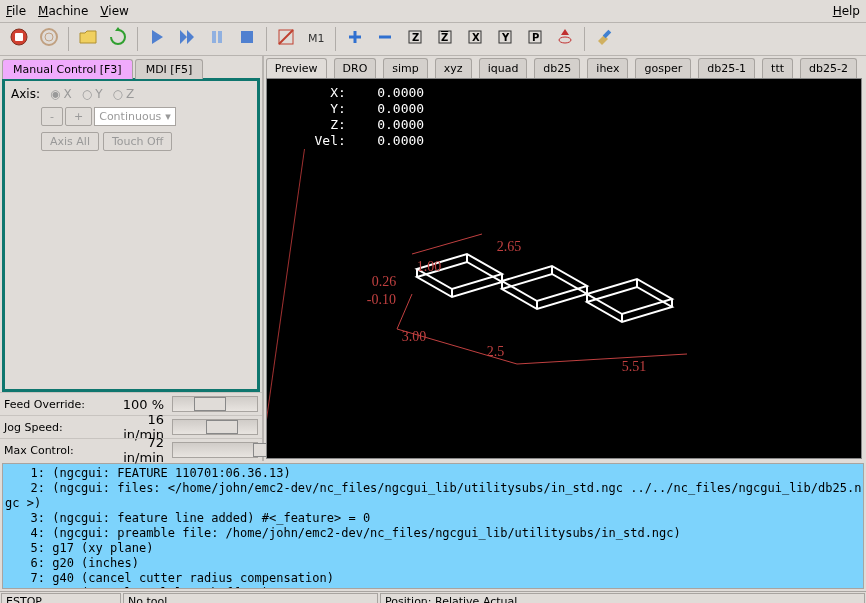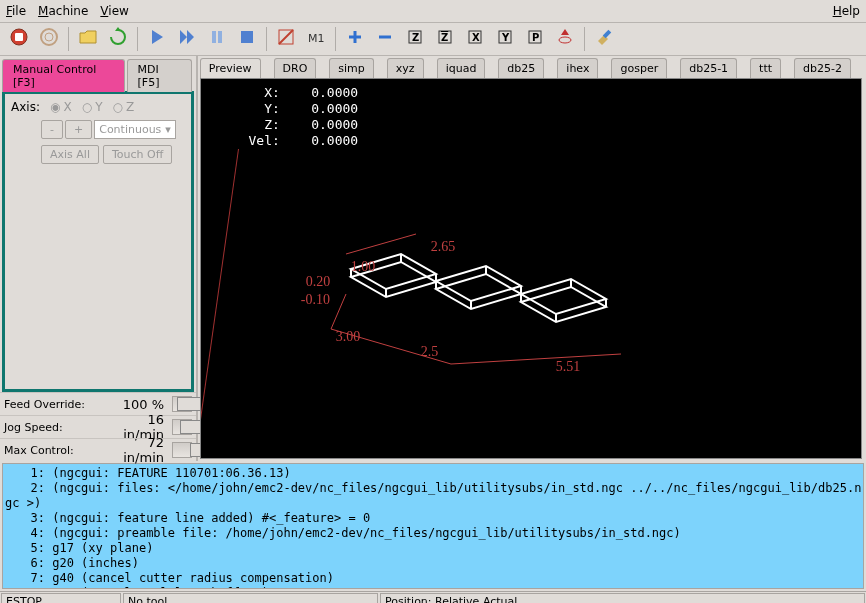--- a/index.html
+++ b/index.html
@@ -8,37 +8,37 @@
 .menubar .mi u{text-decoration:underline}
 .menubar .sp{flex:1}
 .toolbar{display:flex;align-items:center;gap:4px;padding:3px 6px;background:#e0dcd8;border-bottom:1px solid #b8b4b0}
 .tb{width:24px;height:24px;display:flex;align-items:flex-start;justify-content:center;border:1px solid transparent;border-radius:2px}
 .tb svg{width:20px;height:20px}
 .sep{width:1px;height:24px;background:#b0aca8;margin:0 2px}
 .main{display:flex;height:405px}
 .leftpane{width:299px;border-right:2px solid #b8b4b0;display:flex;flex-direction:column;background:#e0dcd8}
 .tabs{display:flex;padding:2px 2px 0 2px}
 .tab{padding:3px 10px;border:1px solid #a8a4a0;border-bottom:none;background:#d4d0cc;margin-right:2px;border-radius:3px 3px 0 0;font-size:11px;position:relative;top:1px}
-.tab.active{background:#ec4899;z-index:2}
+.tab.active{background:#f0abfc;z-index:2}
 .tabbody{border:3px solid #0f766e;margin:0 2px;flex:1;padding:6px;background:#e0dcd8}
 .axrow{display:flex;align-items:center;gap:10px;margin-bottom:6px;color:#999}
 .axrow .lbl{color:#000}
 .radio{display:inline-flex;align-items:center;gap:3px;color:#999}
 .jogrow{display:flex;align-items:center;gap:2px;margin-bottom:6px;padding-left:30px}
 .btn{border:1px solid #a8a4a0;background:#e0dcd8;padding:2px 8px;font-size:11px;border-radius:2px;color:#999}
 .sel{border:1px solid #a8a4a0;background:#fff;padding:2px 4px;font-size:11px;color:#999;display:flex;align-items:flex-start;gap:4px}
 .homerow{display:flex;gap:4px;padding-left:30px}
 .override{display:flex;align-items:center;padding:2px 4px;border-top:1px solid #c8c4c0;height:18px}
 .override .ol{width:100px;font-size:11px}
 .override .ov{width:60px;text-align:right;font-size:13px}
 .slider{flex:1;height:14px;margin-left:8px;position:relative;background:linear-gradient(#d0ccc8,#e8e4e0);border:1px solid #a8a4a0}
 .slider .thumb{position:absolute;width:30px;height:12px;background:#e0dcd8;border:1px solid #888;top:0}
 .rightpane{flex:1;display:flex;flex-direction:column}
 .rtabs{display:flex;padding:2px 2px 0 2px;flex-wrap:nowrap}
-.rtab{padding:3px 8px;border:1px solid #a8a4a0;border-bottom:none;background:#d4d0cc;margin-right:13px;border-radius:3px 3px 0 0;font-size:11px;white-space:nowrap}
+.rtab{padding:3px 8px;border:1px solid #a8a4a0;border-bottom:none;background:#d4d0cc;margin-right:7px;border-radius:3px 3px 0 0;font-size:11px;white-space:nowrap}
 .rtab.active{background:#e0dcd8}
 .preview{flex:1;background:#000;margin:0 4px 2px 2px;border:1px solid #888;position:relative;overflow:hidden}
 .readout{position:absolute;top:6px;left:40px;color:#fff;font-family:monospace;font-size:13px;line-height:16px;white-space:pre}
 .redline{position:absolute;width:1px;height:300px;background:#a03030;top:70px;left:37px;transform:rotate(8deg);transform-origin:top}
 .dims{position:absolute;color:#c04040;font-family:Liberation Serif, serif;font-size:14px}
 .gcode{height:120px;background:#7dd3fc;border:1px solid #a8a4a0;margin:2px;font-family:monospace;font-size:12px;overflow:auto;padding:2px;line-height:15px}
 .gcode .gl{white-space:pre}
 .gcode .ln{display:inline-block;width:40px;text-align:right;color:#000}
 .status{display:flex;height:18px;border-top:1px solid #a8a4a0}
 .status .sc{border:1px solid #a8a4a0;padding:1px 4px;font-size:11px;margin:1px}
@@ -255,21 +255,21 @@
           <path d="M200 75 L200 83 M250 60 L250 68 M285 80 L285 88 M235 95 L235 103"></path>
         </g>
         <g stroke="#c04040" stroke-width="1" fill="none">
           <line x1="25" y1="75" x2="10" y2="110"></line>
           <line x1="10" y1="110" x2="130" y2="145"></line>
           <line x1="130" y1="145" x2="300" y2="135"></line>
           <line x1="25" y1="35" x2="95" y2="15"></line>
         </g>
       </svg>
       <div class="dims" style="top:160px;left:230px">2.65</div>
-      <div class="dims" style="top:195px;left:105px">0.20</div>
+      <div class="dims" style="top:195px;left:105px">0.26</div>
       <div class="dims" style="top:213px;left:100px">-0.10</div>
       <div class="dims" style="top:250px;left:135px">3.00</div>
       <div class="dims" style="top:265px;left:220px">2.5</div>
       <div class="dims" style="top:280px;left:355px">5.51</div>
       <div class="dims" style="top:180px;left:150px">1.00</div>
     </div>
   </div>
 </div>
 
 <div class="gcode" id="gcode">

